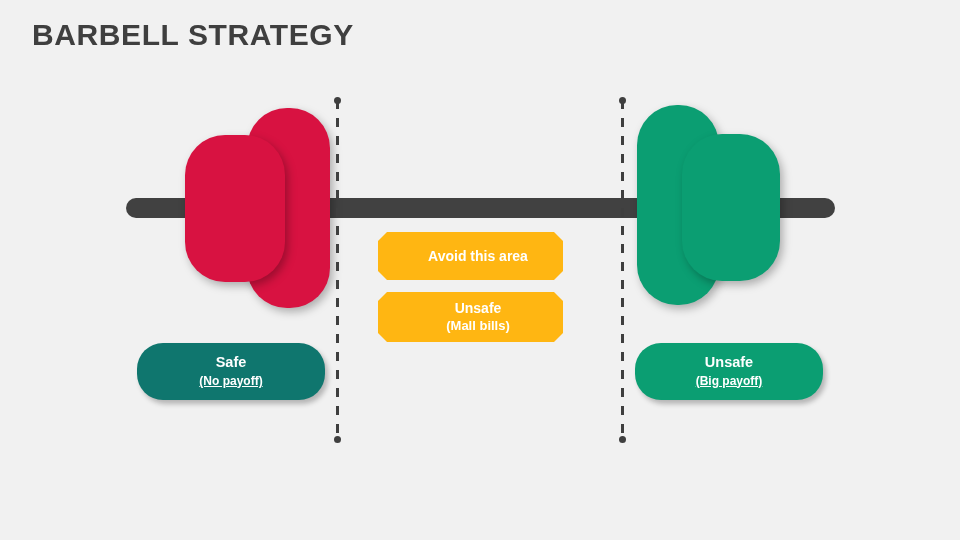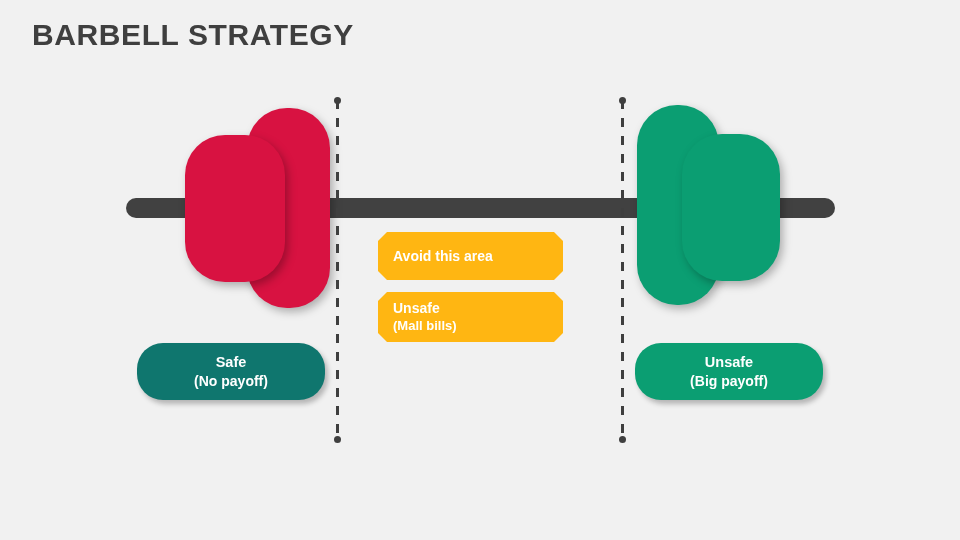--- a/index.html
+++ b/index.html
@@ -95,21 +95,21 @@
     font-size:13px; font-weight:normal; line-height:17px;
   }
 
   
   .octagon {
     position:absolute;
     background:#ffb612;
     z-index:5;
     display:flex;
     flex-direction:column;
-    align-items:flex-start;
+    align-items:center;
     justify-content:center;
     color:#ffffff;
     text-align:center;
     clip-path:polygon(9px 0, calc(100% - 9px) 0, 100% 9px, 100% calc(100% - 9px),
                       calc(100% - 9px) 100%, 9px 100%, 0 calc(100% - 9px), 0 9px);
     filter:drop-shadow(3px 4px 4px rgba(0,0,0,0.25));
     padding-left:15px;
   }
   #oct-avoid  { left:378px; top:232px; width:185px; height:48px; }
   #oct-unsafe { left:378px; top:292px; width:185px; height:50px; }
@@ -125,21 +125,21 @@
     align-items:center;
     justify-content:center;
     color:#ffffff;
     text-align:center;
     border-radius:26px;
     box-shadow:3px 4px 5px rgba(0,0,0,0.25);
   }
   #pill-safe   { left:137px; top:343px; width:188px; height:57px; background:#0f766e; }
   #pill-unsafe { left:635px; top:343px; width:188px; height:57px; background:#0b9e72; }
   .pill-line1 { font-size:14.5px; font-weight:bold; line-height:19px; }
-  .pill-line2 { font-size:14px;  font-weight:bold; line-height:19px; }
+  .pill-line2 { font-size:12px;  font-weight:bold; line-height:19px;text-decoration:underline; }
 </style>
 </head>
 <body>
 
 <div id="slide">
 
   <div id="title">BARBELL STRATEGY</div>
 
   <div id="bar"></div>
 

